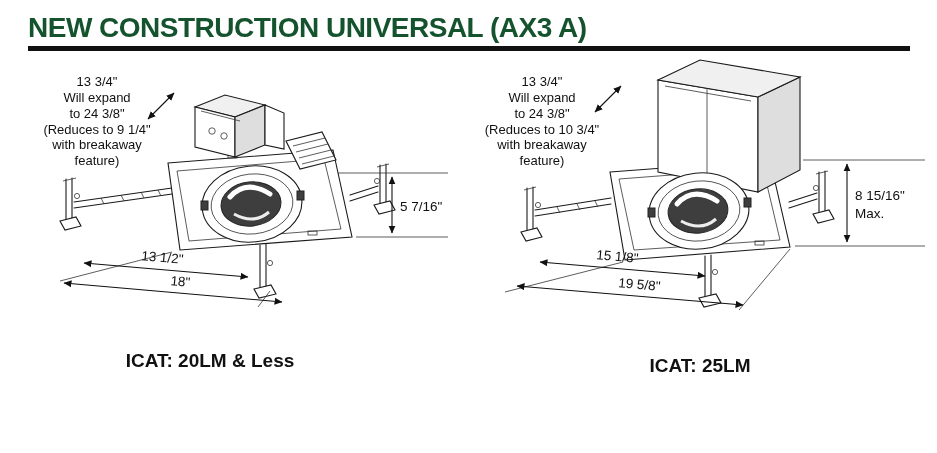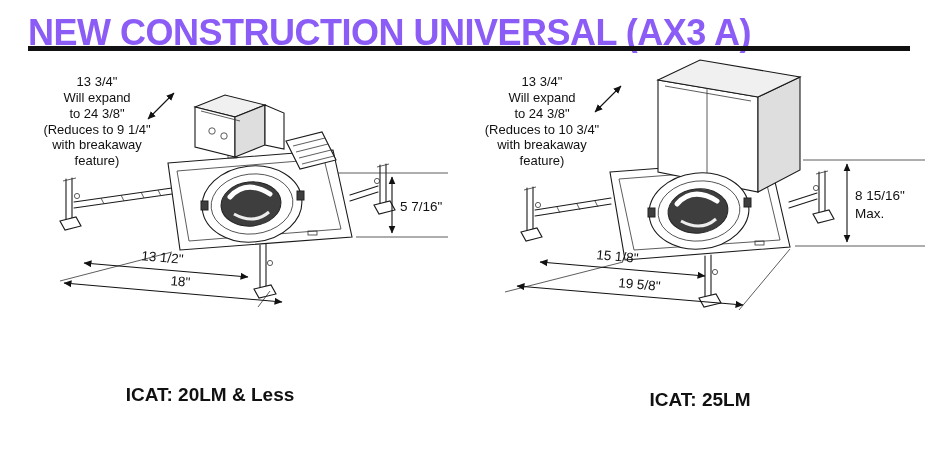--- a/index.html
+++ b/index.html
@@ -3,33 +3,33 @@
 <meta charset="utf-8">
 <style>
   * { margin:0; padding:0; box-sizing:border-box; }
   html,body { background:#ffffff; }
   .page {
     position:relative; width:937px; height:453px; background:#fff;
     font-family:"Liberation Sans", sans-serif; color:#111; overflow:hidden;
   }
   .title {
     position:absolute; left:28px; top:12px;
-    font-size:36px; font-weight:bold; letter-spacing:-0.5px; color:#8b5cf6;
+    font-size:28px; font-weight:bold; letter-spacing:-0.5px; color:#14532d;
     white-space:nowrap;
   }
   .rule { position:absolute; left:28px; top:46px; width:882px; height:5px; background:#111; }
   .note {
     position:absolute; font-size:13px; line-height:1.22; text-align:center;
     white-space:pre-line; color:#111;
   }
   .note-left  { left:22px;  top:74px; width:150px; }
   .note-right { left:462px; top:74px; width:160px; }
   .caption {
     position:absolute; text-align:center; font-weight:bold;
-    font-size:19px; line-height:1.4; color:#111;margin-top:34px;
+    font-size:19px; line-height:1.4; color:#111;
   }
   .caption-left  { left:50px;  top:348px; width:320px; }
   .caption-right { left:575px; top:353px; width:250px;text-align:center; }
   svg.drawing { position:absolute; }
   .drawing-left  { left:20px;  top:55px; }
   .drawing-right { left:455px; top:50px; }
   svg text { font-family:"Liberation Sans", sans-serif; font-size:13.5px; fill:#111; }
   .ln    { stroke:#1a1a1a; stroke-width:1.1; fill:none; stroke-linecap:round; }
   .thin  { stroke:#333;    stroke-width:0.8; fill:none; }
   .dim   { stroke:#111;    stroke-width:1.1; fill:none; }

